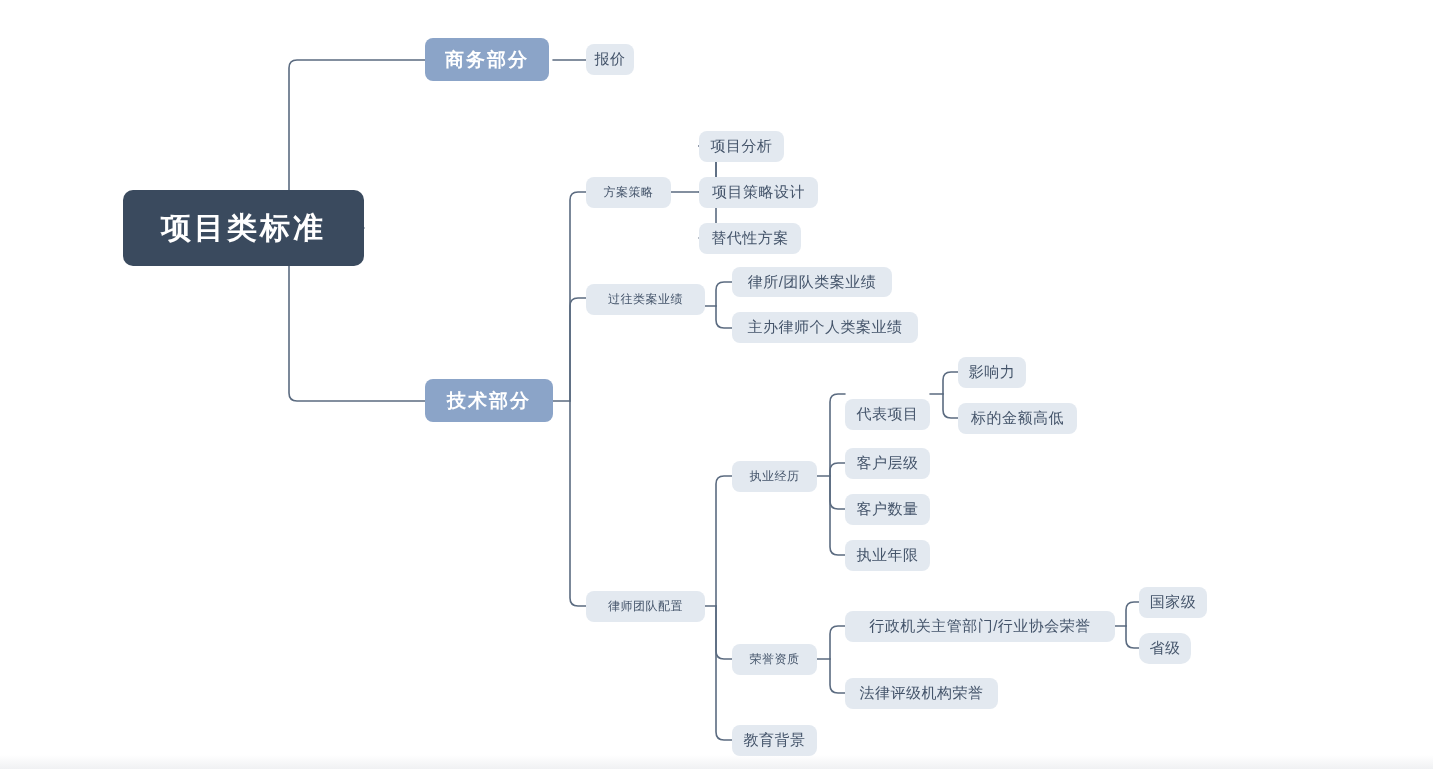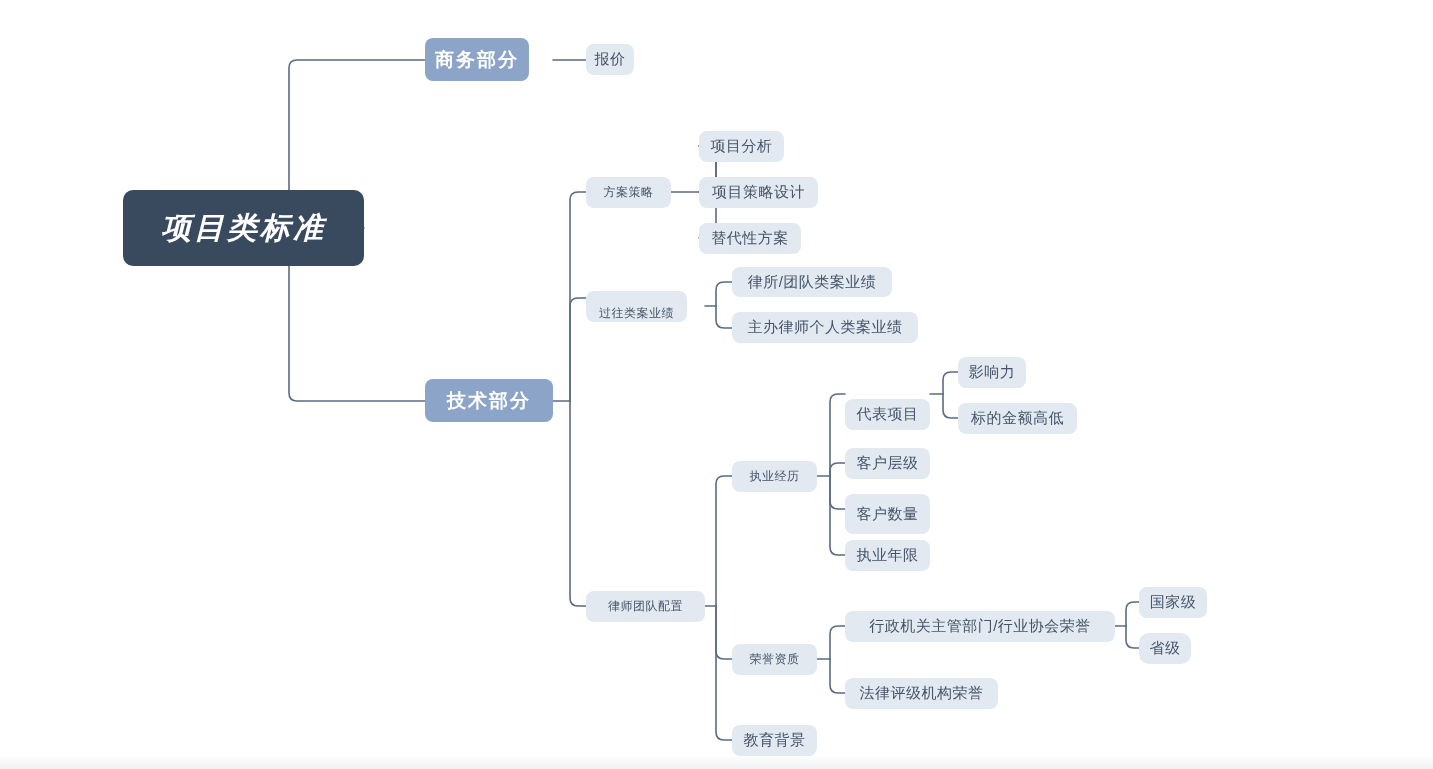--- a/index.html
+++ b/index.html
@@ -123,25 +123,25 @@
       <path d="M1115,626 L1126,626"></path>
       <path d="M1126,626 L1126,610 Q1126,602 1134,602 L1139,602"></path>
       <path d="M1126,626 L1126,640 Q1126,648 1134,648 L1139,648"></path>
     </g>
 
     <g fill="none" stroke="#5b6b80" stroke-width="1.6" stroke-linecap="round" stroke-linejoin="round">
       <path d="M716,192 L716,154 Q716,146 708,146 L699,146"></path>
     </g>
   </svg>
 
-  <div class="node root" style="left:123px; top:190px; width:241px; height:76px;font-style:italic;">
+  <div class="node root" style="left:123px; top:190px; width:241px; height:76px;">
     <span>项目类标准</span>
   </div>
 
-  <div class="node level2" style="left:425px; top:38px; width:104px; height:43px;">
+  <div class="node level2" style="left:425px; top:38px; width:124px; height:43px;">
     <span>商务部分</span>
   </div>
 
   <div class="node leaf" style="left:586px; top:44px; width:48px; height:31px;">
     <span>报价</span>
   </div>
 
   <div class="node level2" style="left:425px; top:379px; width:128px; height:43px;">
     <span>技术部分</span>
   </div>
@@ -155,21 +155,21 @@
   </div>
 
   <div class="node leaf" style="left:699px; top:177px; width:119px; height:31px;">
     <span>项目策略设计</span>
   </div>
 
   <div class="node leaf" style="left:699px; top:223px; width:102px; height:31px;">
     <span>替代性方案</span>
   </div>
 
-  <div class="node level3" style="left:586px; top:291px; width:101px; height:31px;align-items:flex-end;">
+  <div class="node level3" style="left:586px; top:284px; width:119px; height:31px;">
     <span>过往类案业绩</span>
   </div>
 
   <div class="node leaf" style="left:732px; top:267px; width:160px; height:30px;">
     <span>律所/团队类案业绩</span>
   </div>
 
   <div class="node leaf" style="left:732px; top:312px; width:186px; height:31px;">
     <span>主办律师个人类案业绩</span>
   </div>
@@ -191,21 +191,21 @@
   </div>
 
   <div class="node leaf" style="left:958px; top:403px; width:119px; height:31px;">
     <span>标的金额高低</span>
   </div>
 
   <div class="node leaf" style="left:845px; top:448px; width:85px; height:31px;">
     <span>客户层级</span>
   </div>
 
-  <div class="node leaf" style="left:845px; top:494px; width:85px; height:40px;">
+  <div class="node leaf" style="left:845px; top:494px; width:85px; height:31px;">
     <span>客户数量</span>
   </div>
 
   <div class="node leaf" style="left:845px; top:540px; width:85px; height:31px;">
     <span>执业年限</span>
   </div>
 
   <div class="node level3" style="left:732px; top:644px; width:85px; height:31px;">
     <span>荣誉资质</span>
   </div>

